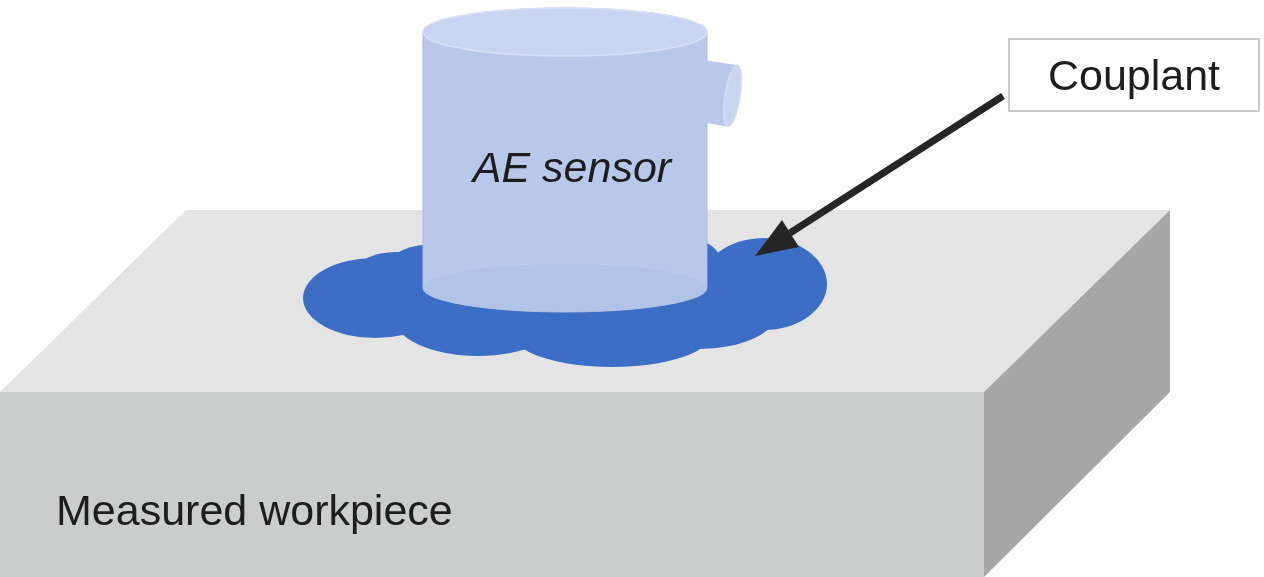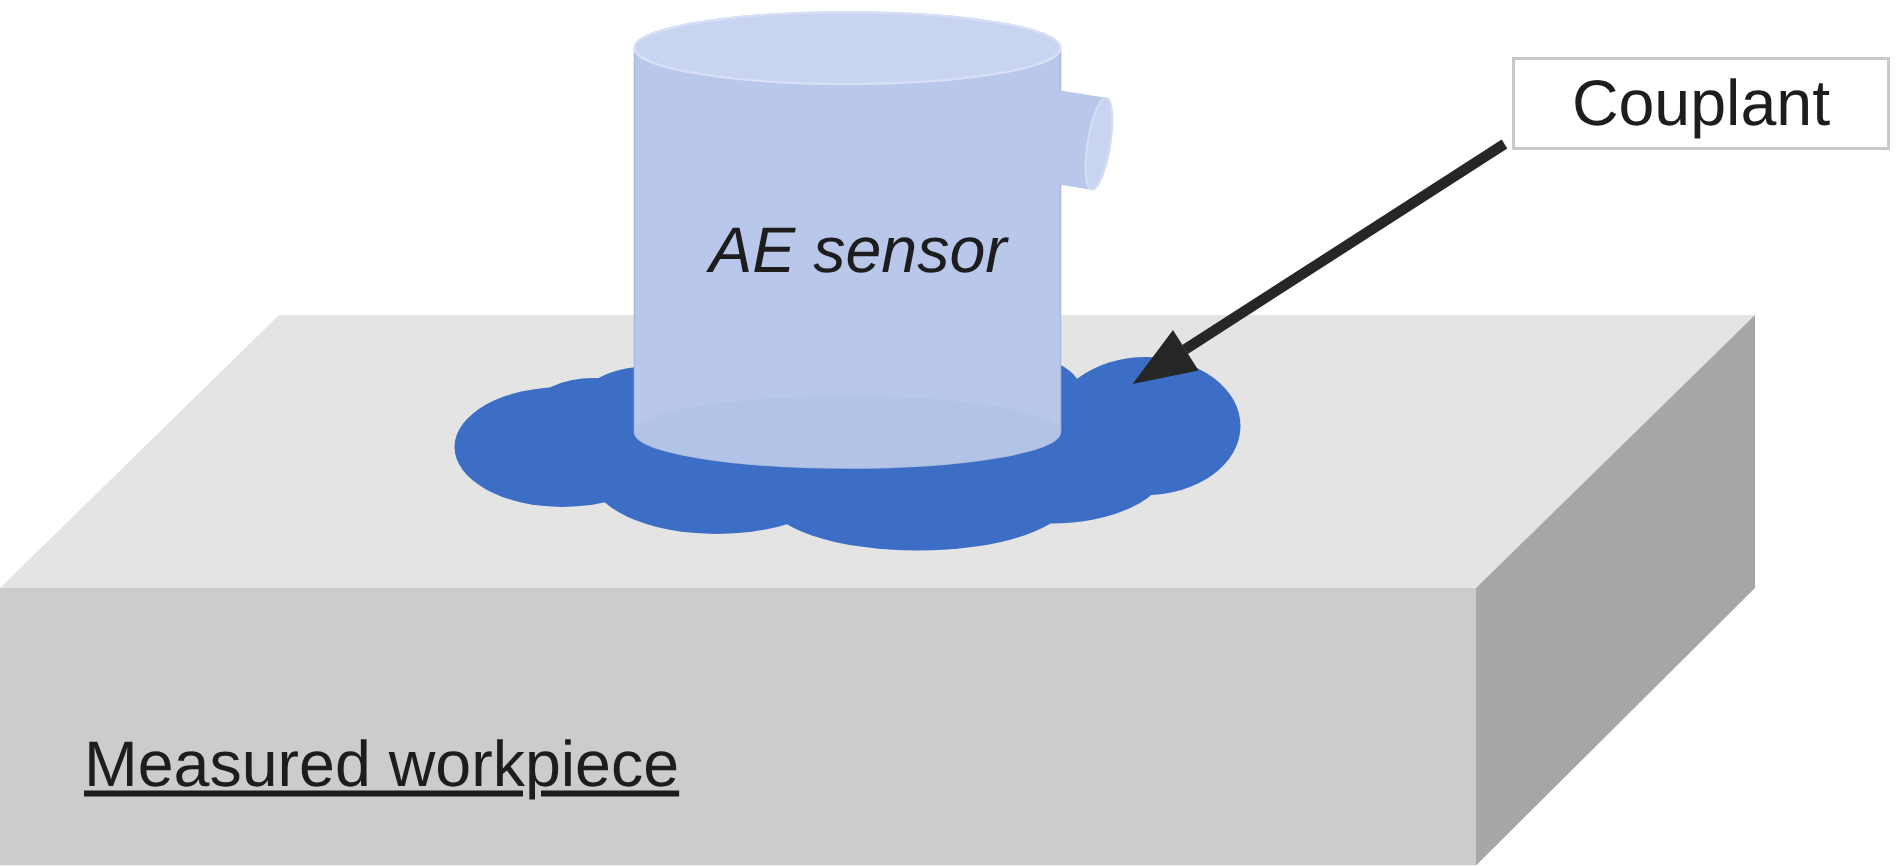--- a/index.html
+++ b/index.html
@@ -36,28 +36,27 @@
   }
   #ae-sensor-label {
     left: 452px;
     top: 145px;
     width: 240px;
     height: 44px;
   }
   #workpiece-label {
     left: 56px;
     top: 489px;
-    text-decoration: underline;
   }
   #couplant-box {
     position: absolute;
     left: 1008px;
     top: 38px;
     width: 252px;
-    height: 62px;
+    height: 74px;
     background: #ffffff;
     border: 2px solid #c9c9c9;
     box-sizing: border-box;
     display: flex;
     align-items: center;
     justify-content: center;
   }
   #couplant-box .label {
     position: static;
   }

